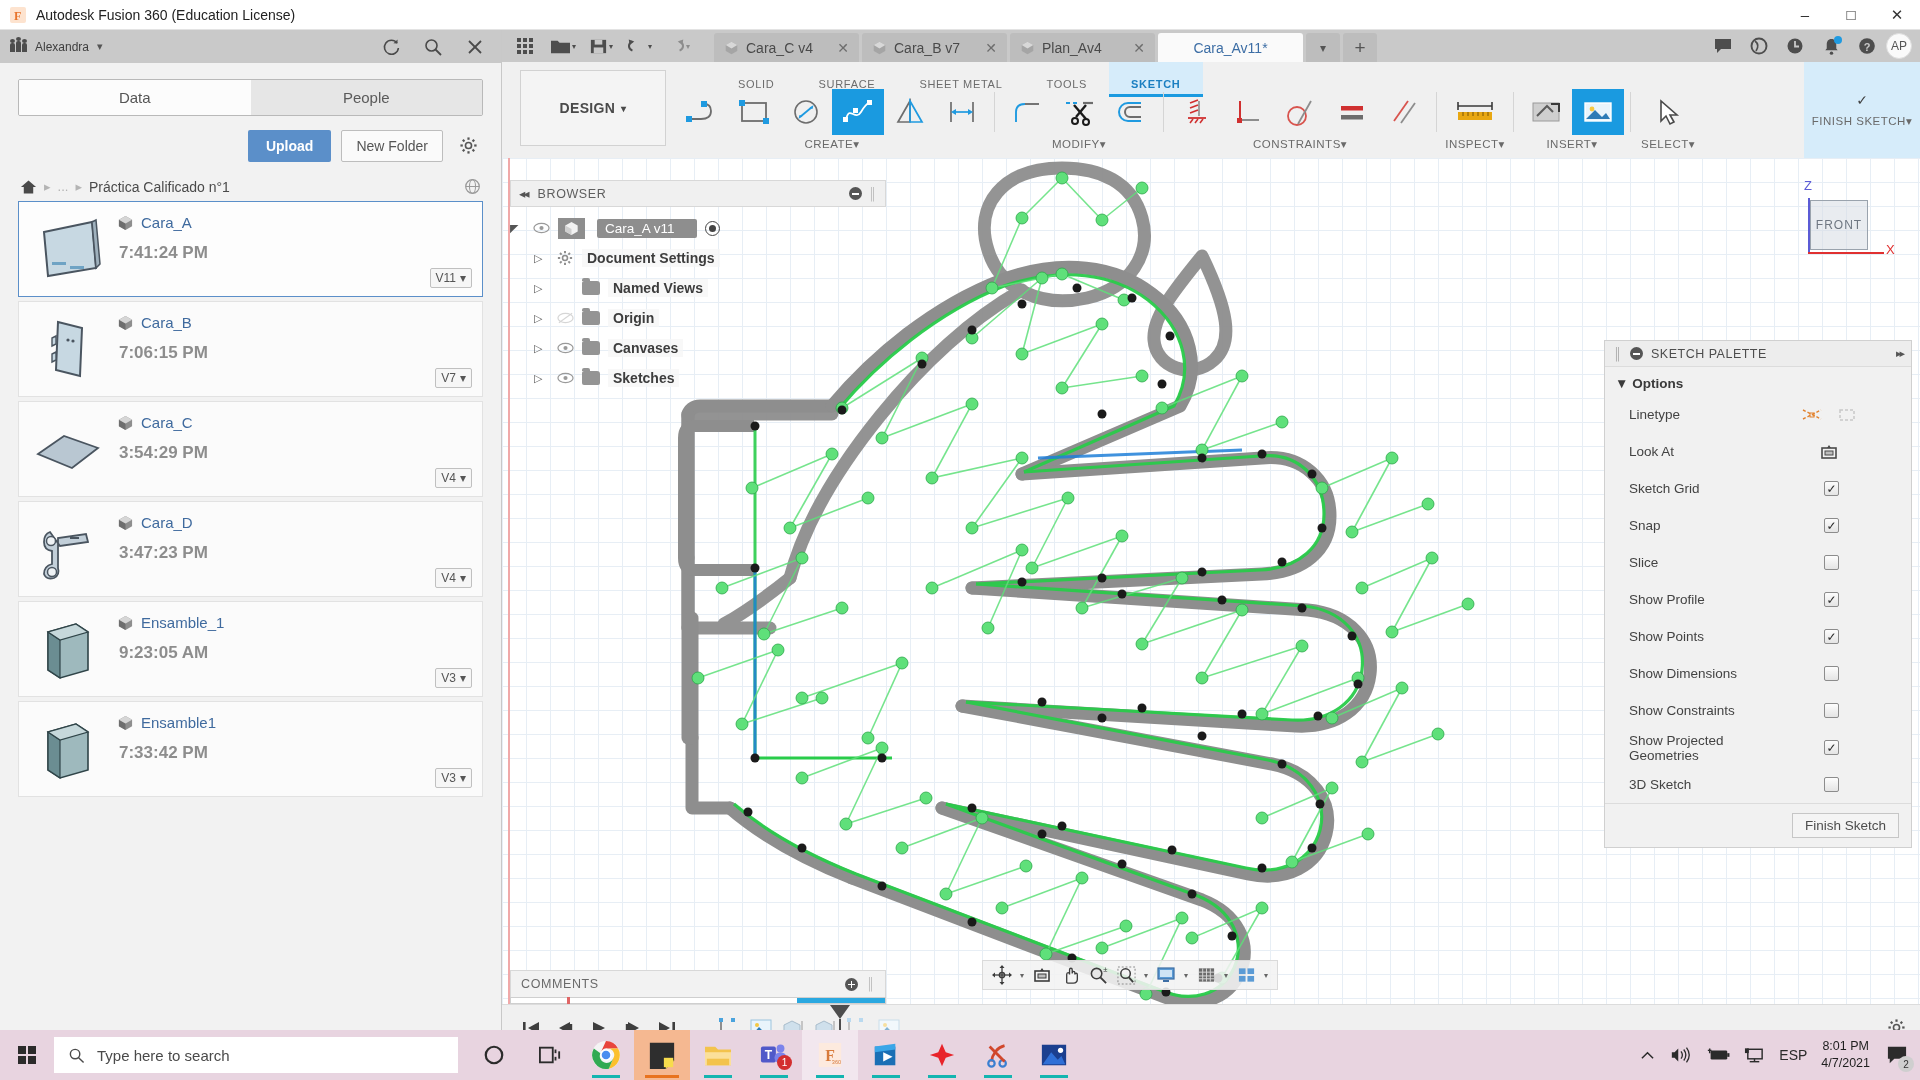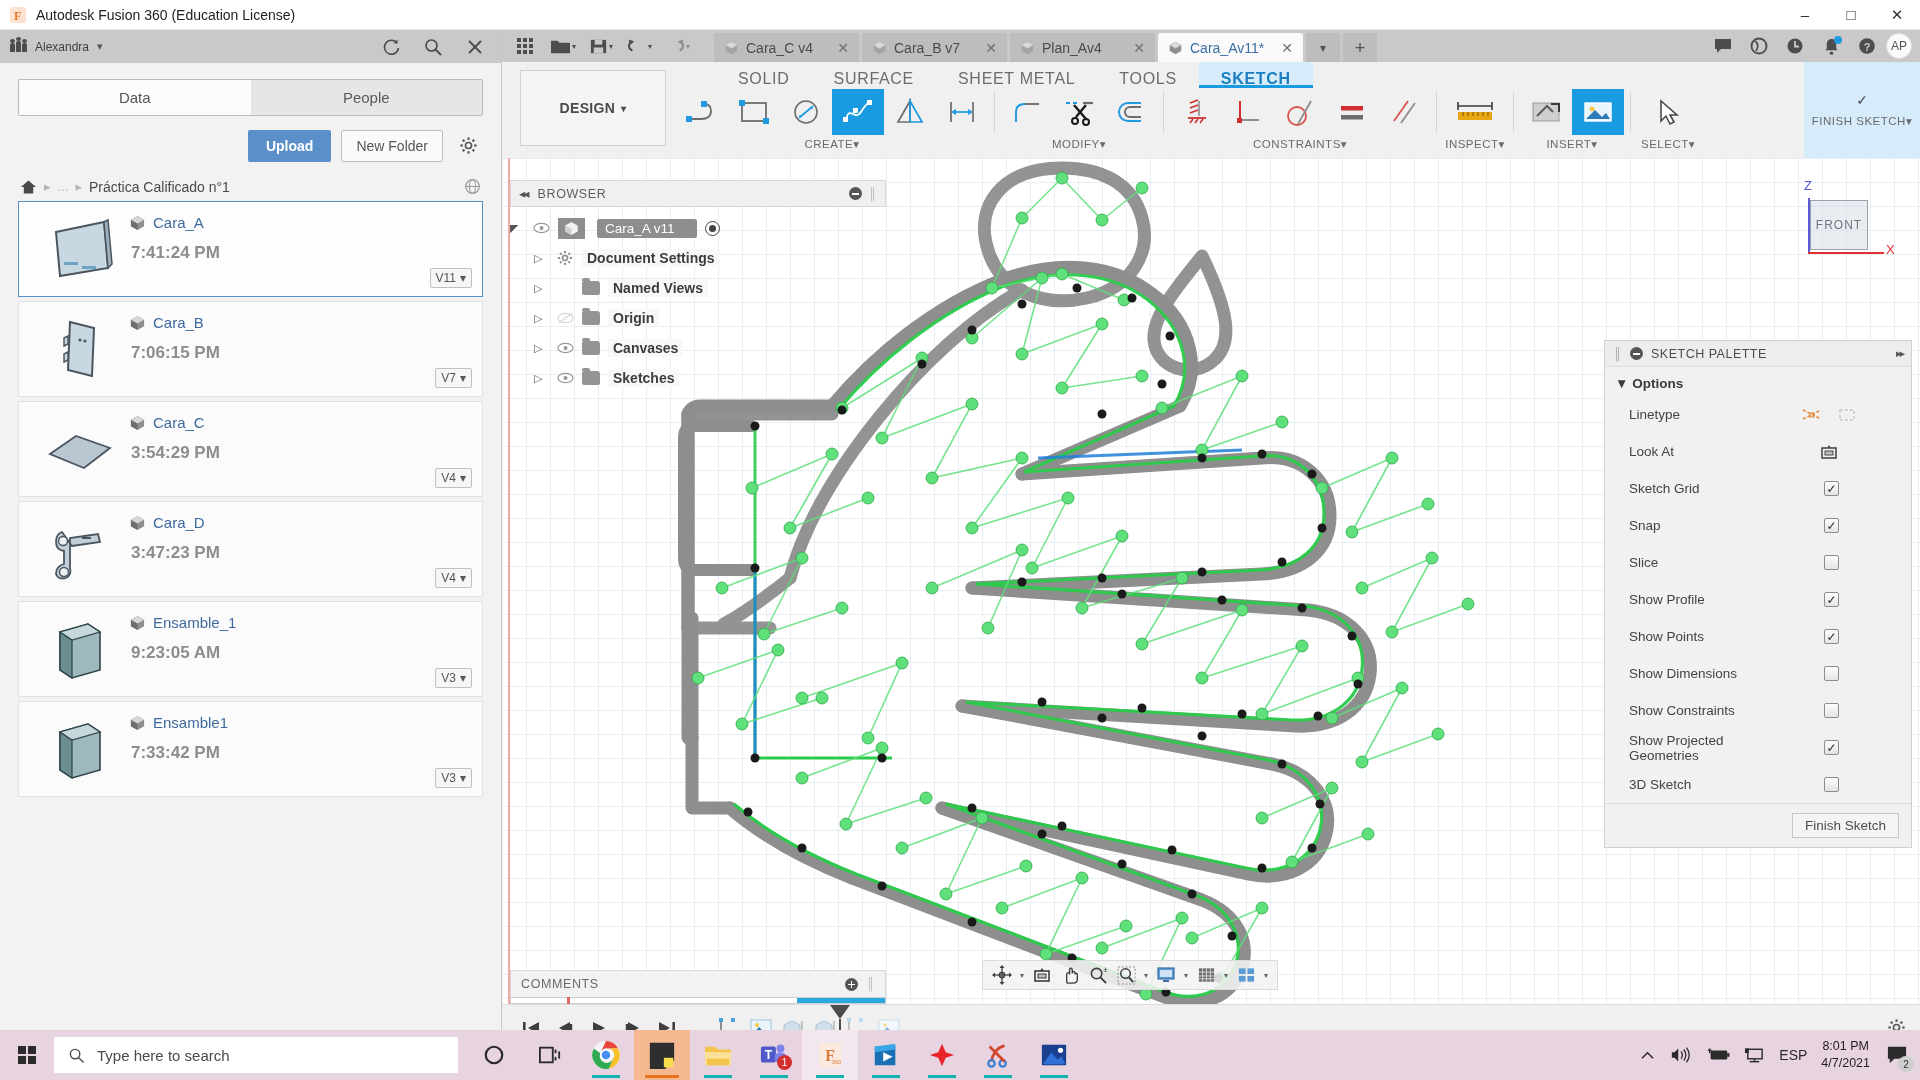--- a/index.html
+++ b/index.html
@@ -63,21 +63,21 @@
             color:#555; font-size:17px; }
 
   .breadcrumb{ display:flex; align-items:center; gap:7px; margin:16px 20px 6px 20px; font-size:14px; color:#4a4a4a;}
   .bc-sep{ color:#b4b4b4; font-size:13px;}
   .bc-home{ font-size:15px; color:#4a4a4a;}
   .bc-globe{ margin-left:auto; color:#8a8a8a; font-size:15px;}
 
   .filelist{ margin:0 18px; }
   .filerow{
     display:flex; align-items:flex-start; gap:10px; background:#fbfbfb;
-    border:1px solid #e2e2e2; height:96px; margin-bottom:4px; padding:8px 22px;
+    border:1px solid #e2e2e2; height:96px; margin-bottom:4px; padding:8px 10px;
     position:relative;
   }
   .filerow.selected{ border:1px solid #5b8fc9; background:#fdfdfd; }
   .thumb{ width:78px; height:78px; display:flex; align-items:center; justify-content:center; }
   .fileinfo{ padding-top:4px; }
   .fname{ display:flex; align-items:center; gap:7px; }
   .cube-ico{ width:17px; height:16px; }
   .fname-text{ font-size:15px; color:#3f6a9e; }
   .ftime{ font-size:17px; color:#8d8d8d; margin-top:12px; margin-left:2px;font-weight:bold;}
   .vbadge{
@@ -97,36 +97,36 @@
   .qat-btn{ width:34px; height:28px; display:flex; align-items:center; justify-content:center;
             color:#4d4d4d; }
   .grid9{ display:grid; grid-template-columns:repeat(3,4px); grid-template-rows:repeat(3,4px); gap:2px;}
   .grid9 i{ background:#4d4d4d; display:block; width:4px; height:4px; }
 
   .doctabs{ margin-left:16px; display:flex; align-items:flex-end; height:32px; flex:1; gap:3px;}
   .dtab{
     background:#bdbdbd; height:29px; min-width:145px; display:flex; align-items:center;
     gap:7px; padding:0 10px; font-size:14px; color:#4a4a4a; border-radius:3px 3px 0 0;
   }
-  .dtab.active{ background:#fafafa; color:#3d6ea5; }
+  .dtab.active{ background:#fafafa; color:#3d6ea5;flex-direction:column; }
   .dtab .x{ margin-left:auto; font-size:14px; color:#6d6d6d; }
   .qat-right{ display:flex; align-items:center; gap:2px; padding-right:8px; }
   .avatar{ width:26px; height:26px; border-radius:50%; background:#fafafa; color:#555;
            display:flex; align-items:center; justify-content:center; font-size:12px; border:1px solid #ddd;}
 
   
   .ribbon{ height:96px; background:#f0f0f0; display:flex; position:relative; }
   .designbox{
     width:146px; margin:8px 10px 12px 18px; border:1px solid #d2d2d2; background:#f4f4f4;
     display:flex; align-items:center; justify-content:center; font-size:14px; color:#4a4a4a;
     font-weight:bold; letter-spacing:0.3px;
   }
   .ribbon-main{ flex:1; position:relative; }
   .ribbon-tabs{ display:flex; gap:0px; height:26px; padding-left:40px; }
-  .rtab{ padding:8px 22px; font-size:16px; color:#6c6c6c; letter-spacing:0.7px; }
+  .rtab{ padding:16px 22px; font-size:11px; color:#6c6c6c; letter-spacing:0.7px; }
   .rtab.active{ background:#d6ecfa; color:#1a7fc1; border-bottom:3px solid #1a9ae0; font-weight:bold;}
   .ribbon-body{ display:flex; align-items:flex-start; height:70px; }
   .rgroup{ display:flex; flex-direction:column; align-items:center; }
   .rg-icons{ display:flex; align-items:center; height:48px; }
   .ricon{ width:52px; height:46px; display:flex; align-items:center; justify-content:center; }
   .ricon.sel{ background:#1a9ae0; }
   .rg-label{ font-size:11.5px; color:#6a6a6a; letter-spacing:0.5px; margin-top:1px; }
   .rsep{ width:1px; height:40px; background:#d5d5d5; margin:4px 6px 0 6px; }
   .finish-wrap{ background:#d6ecfa; height:96px; display:flex; flex-direction:column;
                 align-items:center; justify-content:center; width:116px; }

